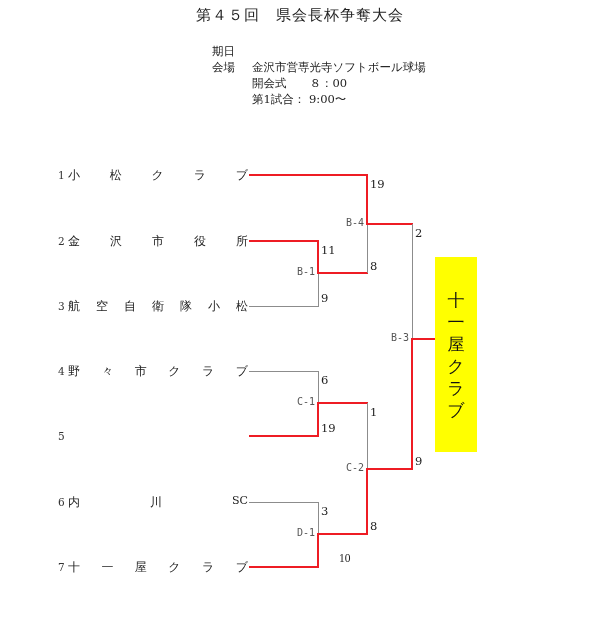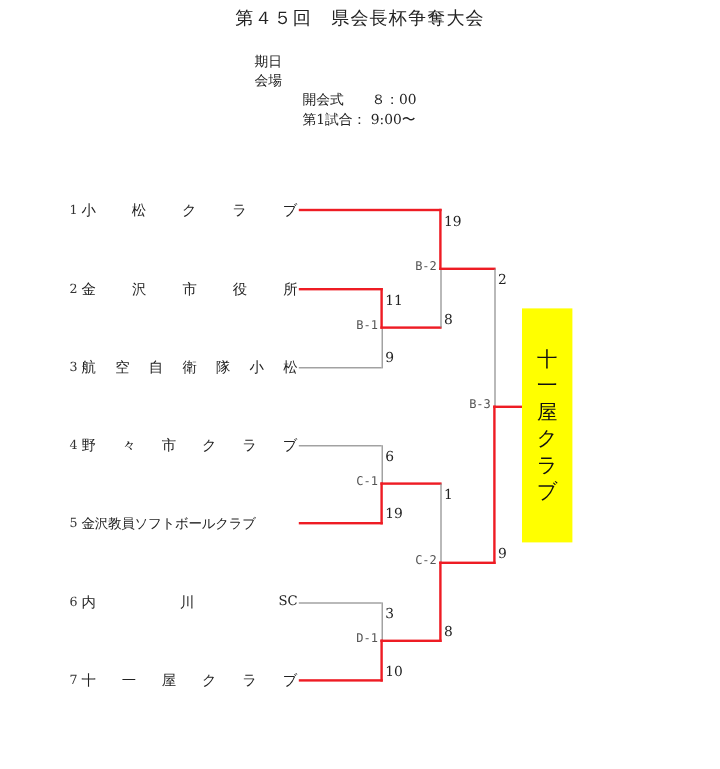--- a/index.html
+++ b/index.html
@@ -33,20 +33,21 @@
 <body>
 
 <div class="title">第４５回　県会長杯争奪大会</div>
 
 <div class="info">
   <div class="row">
     <span class="lbl">期日</span>
   </div>
   <div class="row">
     <span class="lbl">会場</span>
+    <span>金沢市営専光寺ソフトボール球場</span>
   </div>
   <div class="row">
     <span class="lbl"></span>
     <span>開会式　　８：00</span>
   </div>
   <div class="row">
     <span class="lbl"></span>
     <span>第1試合： 9:00〜</span>
   </div>
 </div>
@@ -89,23 +90,20 @@
     <span>野</span>
       <span>々</span>
       <span>市</span>
       <span>ク</span>
       <span>ラ</span>
       <span>ブ</span>
   </span>
 </div>
 <div class="team" style="top:428px">
   <span class="num">5</span>
-  <span class="name" style="font-size:11.3px; letter-spacing:-0.3px;">
-    <span>金沢教員ソフトボールクラブ</span>
-  </span>
 </div>
 <div class="team" style="top:494px">
   <span class="num">6</span>
   <span class="name">
     <span>内</span>
       <span>川</span>
       <span style="font-size:11px">SC</span>
   </span>
 </div>
 <div class="team" style="top:559px">
@@ -148,34 +146,34 @@
 <div class="ln v red" style="left:366px; top:468px; height:67px;"></div>
 
 <div class="ln h red" style="left:366px; top:468px; width:47px;"></div>
 <div class="ln v red" style="left:411px; top:338px; height:132px;"></div>
 
 <div class="ln h red" style="left:411px; top:338px; width:24px;"></div>
 
 <div class="mlabel" style="left:285px; top:266px;">B-1</div>
 <div class="mlabel" style="left:285px; top:396px;">C-1</div>
 <div class="mlabel" style="left:285px; top:527px;">D-1</div>
-<div class="mlabel" style="left:334px; top:217px;">B-2</div>
+<div class="mlabel" style="left:334px; top:217px;">B-4</div>
 <div class="mlabel" style="left:334px; top:462px;">C-2</div>
 <div class="mlabel" style="left:379px; top:332px;">B-3</div>
 
 <div class="score" style="left:321px; top:243px;">11</div>
 <div class="score" style="left:321px; top:291px;">9</div>
 <div class="score" style="left:370px; top:177px;">19</div>
 <div class="score" style="left:370px; top:259px;">8</div>
 <div class="score" style="left:321px; top:373px;">6</div>
 <div class="score" style="left:321px; top:421px;">19</div>
 <div class="score" style="left:370px; top:405px;">1</div>
 <div class="score" style="left:370px; top:519px;">8</div>
 <div class="score" style="left:321px; top:504px;">3</div>
-<div class="score" style="left:321px; top:552px;">10</div>
+<div class="score" style="left:339px; top:552px;font-family:Liberation Serif, serif;">10</div>
 <div class="score" style="left:415px; top:226px;">2</div>
 <div class="score" style="left:415px; top:454px;">9</div>
 
 <div class="champ">
   <span>十</span>
   <span>一</span>
   <span>屋</span>
   <span>ク</span>
   <span>ラ</span>
   <span>ブ</span>

